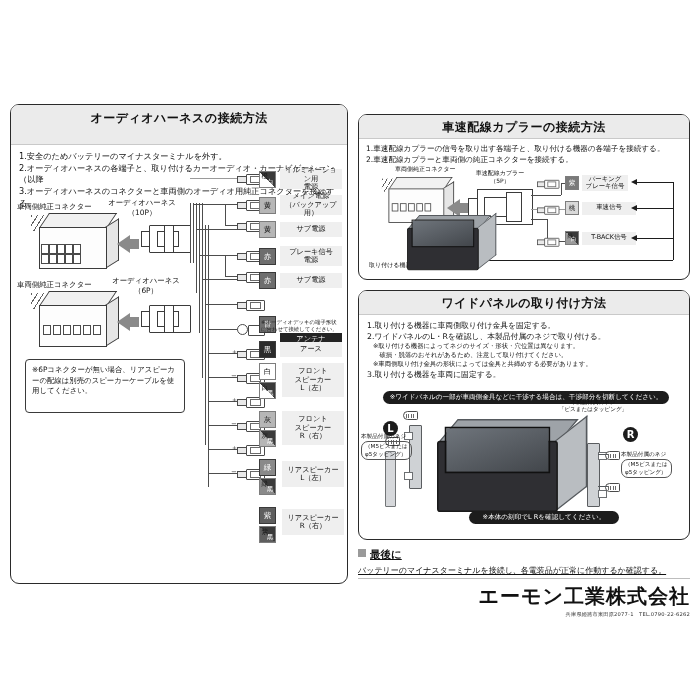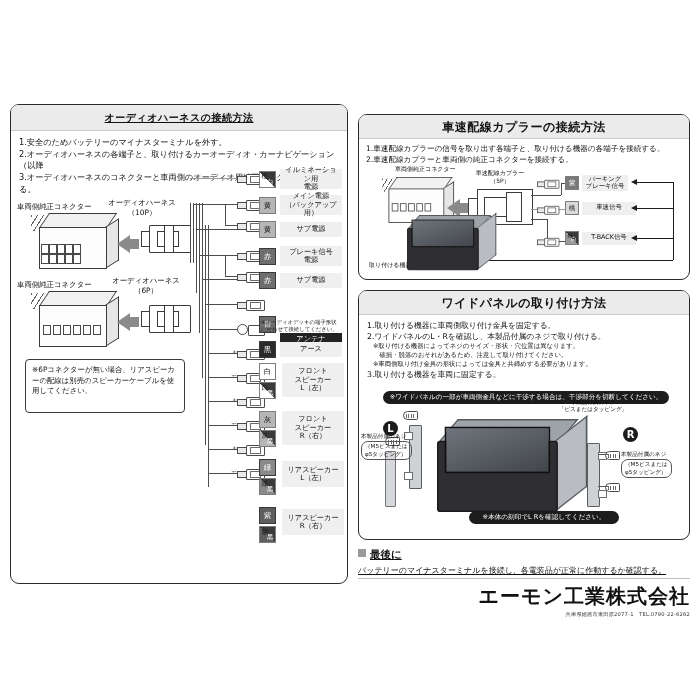--- a/index.html
+++ b/index.html
@@ -17,21 +17,21 @@
   .panel-title{
     background:#ebebeb;border-bottom:1px solid #c9c9c9;
     text-align:center;font-weight:bold;letter-spacing:.5px;
     box-sizing:border-box;
   }
   .steps{box-sizing:border-box;}
   .step{display:block;line-height:1.42;}
 
   
   #left-panel{left:10px;top:104px;width:338px;height:480px;}
-  #left-panel .panel-title{height:26px;line-height:26px;font-size:10px;border-radius:7px 7px 0 0;text-decoration:underline;}
+  #left-panel .panel-title{height:40px;line-height:26px;font-size:12px;border-radius:7px 7px 0 0;}
   #left-panel .steps{padding:6px 8px 0 8px;font-size:8.2px;}
 
   .harness-area{position:absolute;left:0;top:58px;width:338px;height:420px;}
 
   .conn-label{position:absolute;font-size:7.4px;white-space:nowrap;}
   .conn-label.center{text-align:center;line-height:1.2;}
 
   
   .vconn{position:absolute;}
   .vconn .face{

